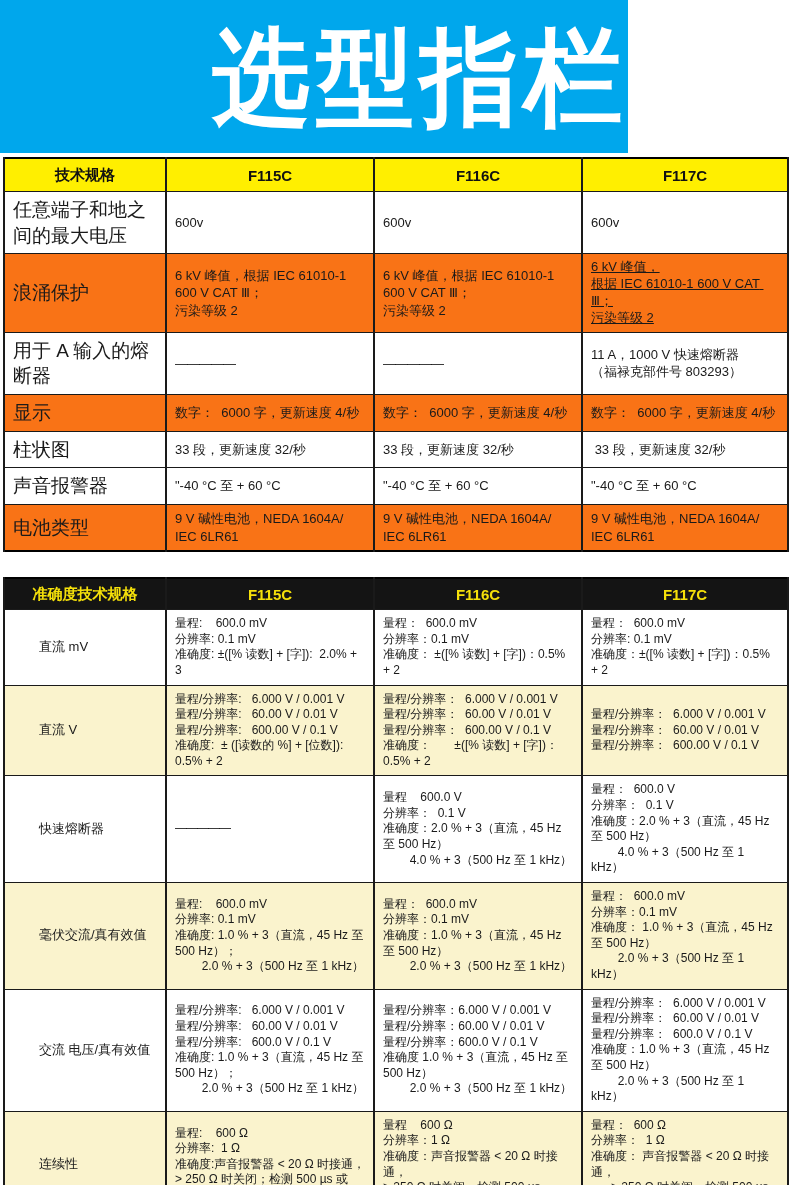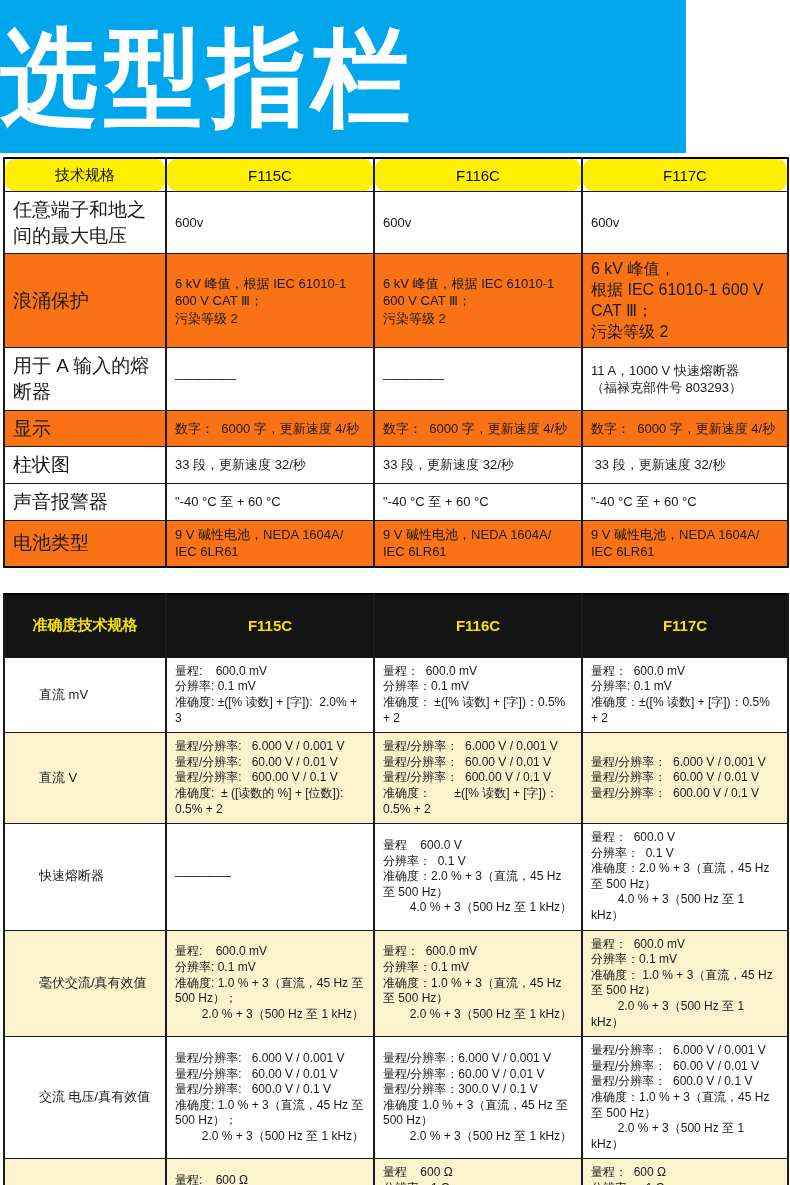--- a/index.html
+++ b/index.html
@@ -3,23 +3,23 @@
 <meta charset="utf-8">
 <style>
   html,body{margin:0;padding:0;}
   body{
     width:790px;
     background:#ffffff;
     font-family:"Liberation Sans","DejaVu Sans",sans-serif;
     color:#1a1a1a;
   }
   .banner{
-    width:686px;height:153px;
+    width:628px;height:153px;
     background:#00a7ec;
-    display:flex;align-items:center;justify-content:flex-start;
+    display:flex;align-items:center;justify-content:flex-end;
     overflow:hidden;
   }
   .banner h1{
     margin:0;
     color:#ffffff;
     font-size:98px;
     font-weight:900;
     letter-spacing:6px;
     line-height:1;
     transform:scaleY(1.08);
@@ -43,43 +43,42 @@
     border-right:2px solid #1a1a1a;
     vertical-align:middle;
     text-align:left;
     padding:5px 8px;
   }
   
   .t1 th{
     background:#ffef00;
     color:#111;
     font-size:15px;
-    font-weight:normal;
+    font-weight:bold;
     text-align:center;
     height:24px;
     padding:4px 6px;
-    border-radius:14px;
   }
   .t1 td{
     font-size:13px;
     line-height:1.35;
     white-space:pre-wrap;
   }
   .t1 td.lbl{font-size:19px;}
   .t1 tr.alt td{background:#f97316;}
-  .t1 td.small{font-size:16px;line-height:1.3;}
+  .t1 td.small{font-size:13px;line-height:1.3;text-decoration:underline;}
   
   .t2 th{
     background:#141414;
     color:#f5e00a;
     font-size:15px;
     font-weight:bold;
     text-align:center;
     height:22px;
-    padding:20px 6px;
+    padding:4px 6px;
   }
   .t2 td{
     font-size:12px;
     line-height:1.3;
     white-space:pre-wrap;
     padding:6px 8px;
   }
   .t2 td.lbl{font-size:13px;white-space:normal;padding-left:34px;}
   .t2 tr.alt td{background:#faf3cd;}
   .dash{letter-spacing:-1px;}
@@ -227,21 +226,21 @@
     </tr>
     <tr>
       <td class="lbl">交流 电压/真有效值</td>
       <td>量程/分辨率:   6.000 V / 0.001 V
 量程/分辨率:   60.00 V / 0.01 V
 量程/分辨率:   600.0 V / 0.1 V
 准确度: 1.0 % + 3（直流，45 Hz 至 500 Hz）；
         2.0 % + 3（500 Hz 至 1 kHz）</td>
       <td>量程/分辨率：6.000 V / 0.001 V
 量程/分辨率：60.00 V / 0.01 V
-量程/分辨率：300.0 V / 0.1 V
+量程/分辨率：600.0 V / 0.1 V
 准确度 1.0 % + 3（直流，45 Hz 至 500 Hz）
         2.0 % + 3（500 Hz 至 1 kHz）</td>
       <td>量程/分辨率：  6.000 V / 0.001 V
 量程/分辨率：  60.00 V / 0.01 V
 量程/分辨率：  600.0 V / 0.1 V
 准确度：1.0 % + 3（直流，45 Hz 至 500 Hz）
         2.0 % + 3（500 Hz 至 1 kHz）</td>
     </tr>
     <tr class="alt">
       <td class="lbl">连续性</td>

